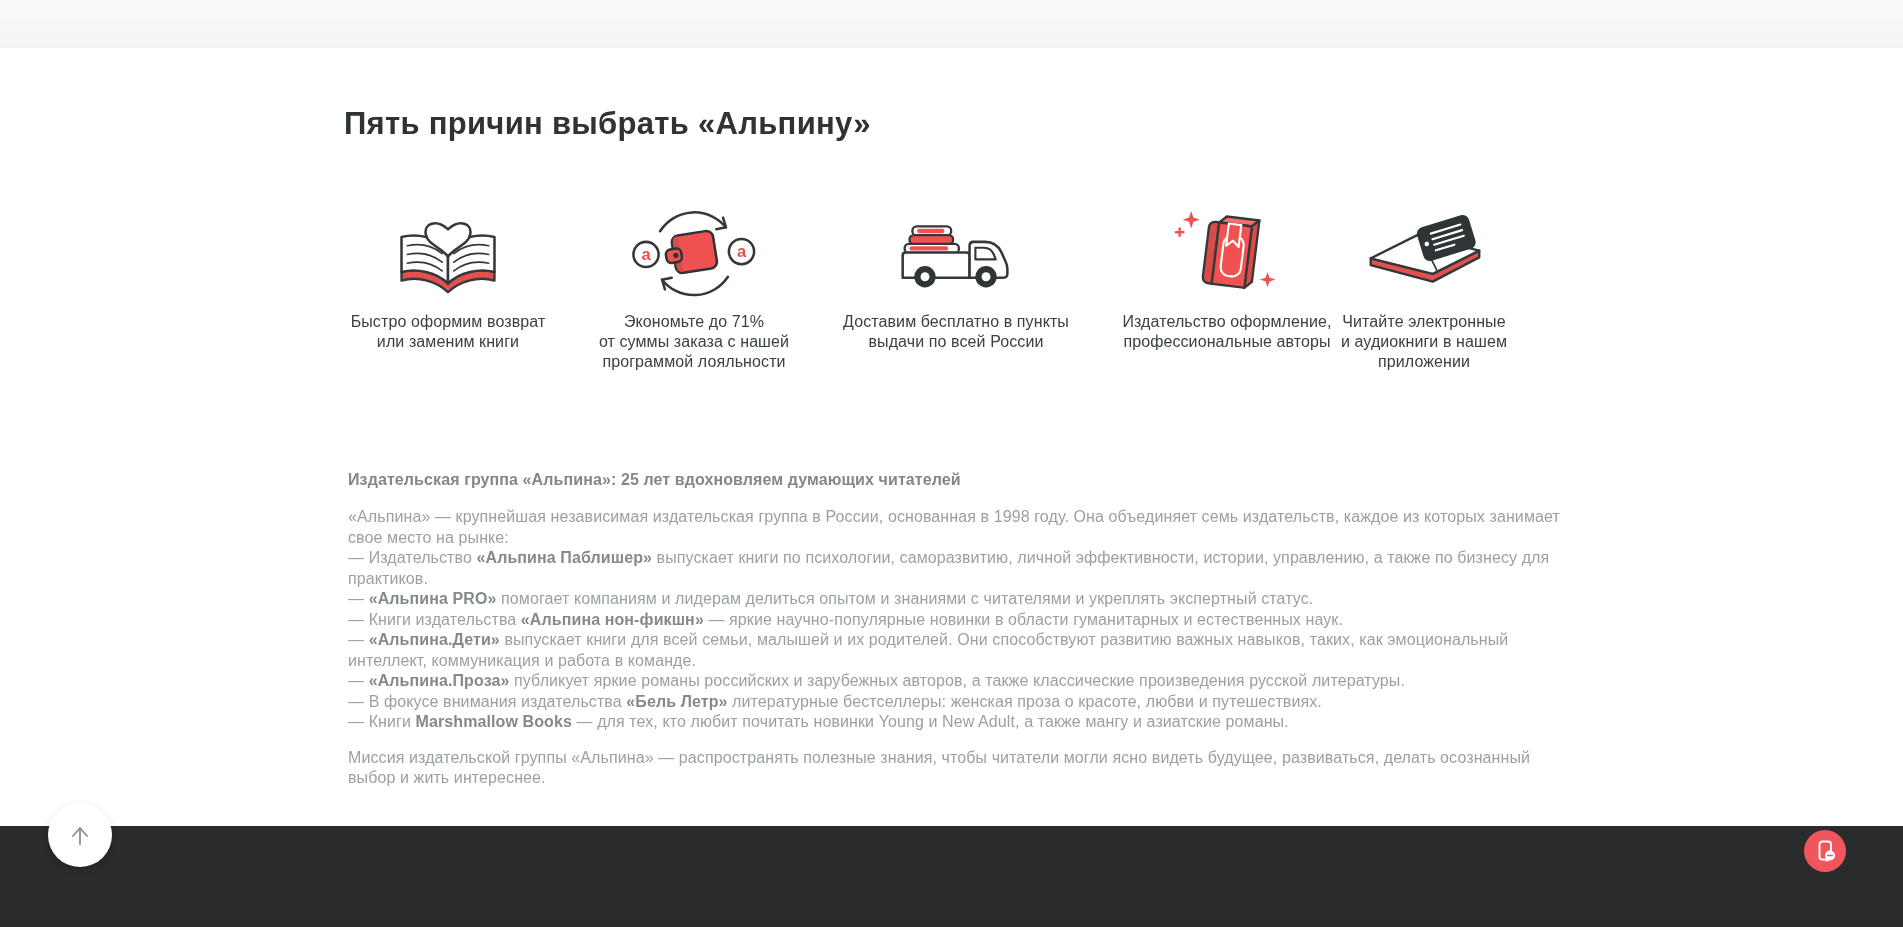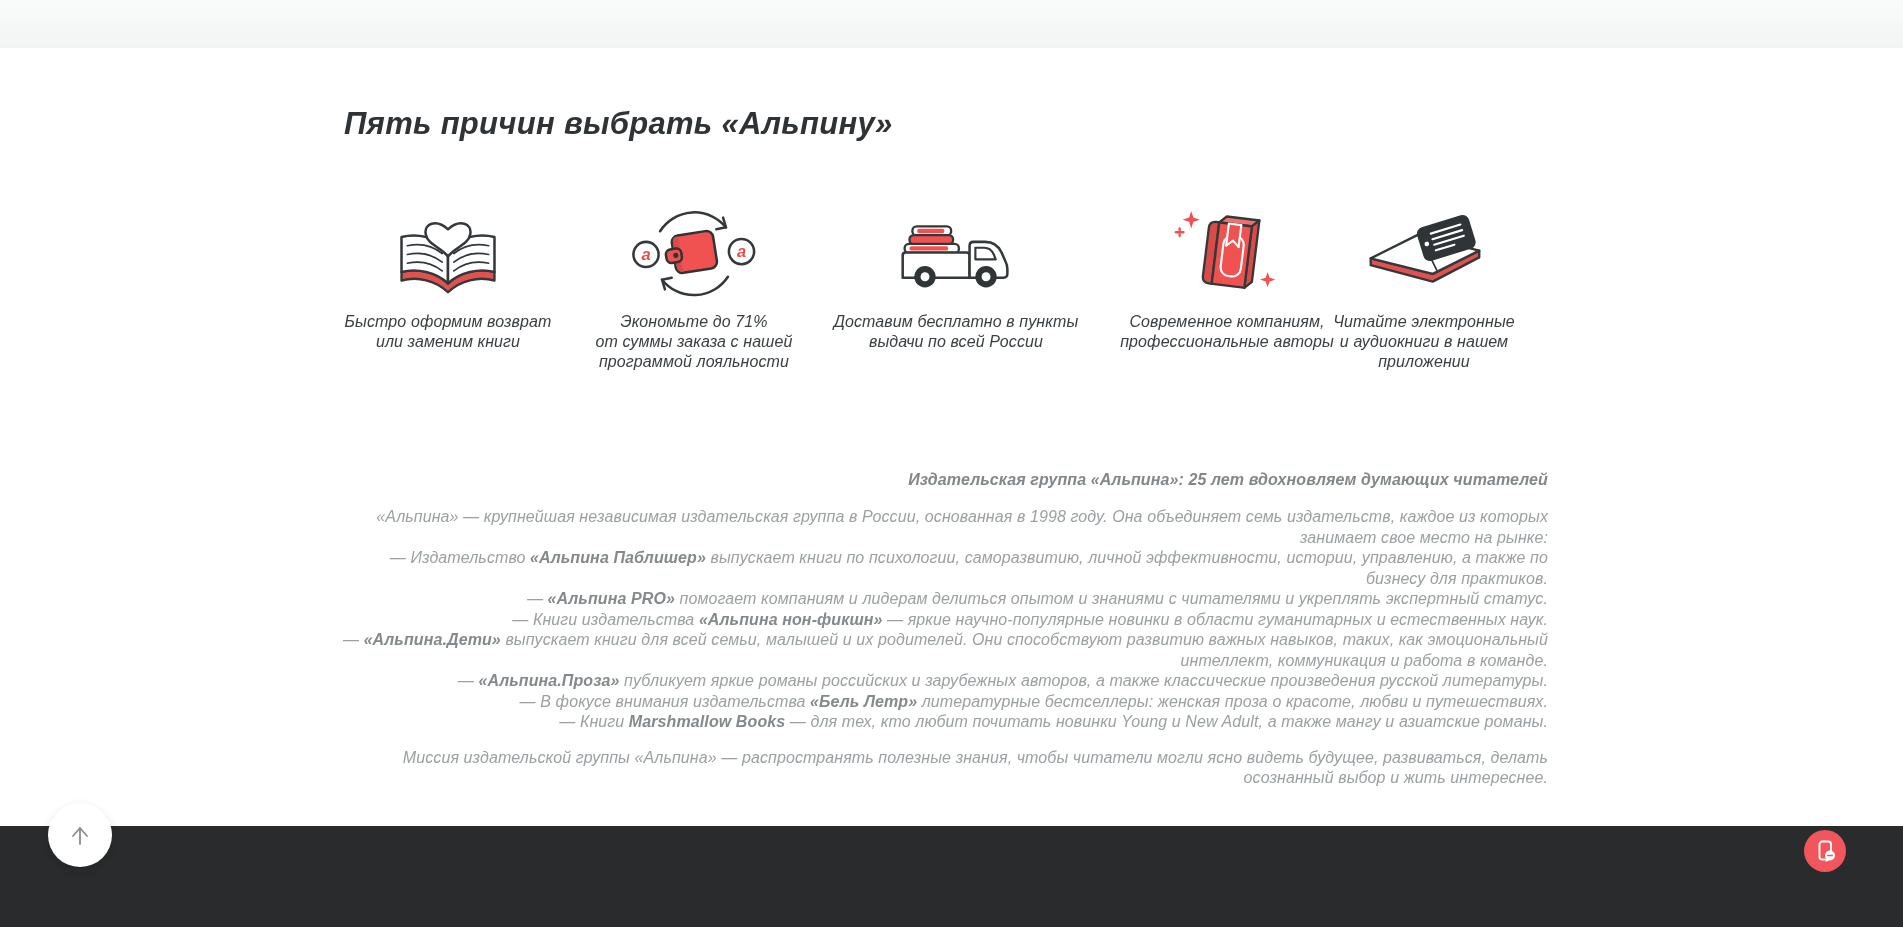--- a/index.html
+++ b/index.html
@@ -1,37 +1,37 @@
 <!DOCTYPE html>
 <html lang="ru"><head>
 <meta charset="utf-8">
 <style>
   html,body{margin:0;padding:0;background:#ffffff;}
   body{font-family:"Liberation Sans",sans-serif;}
-  .page{position:relative;width:1903px;height:927px;overflow:hidden;background:#ffffff;font-style:italic;}
+  .page{position:relative;width:1903px;height:927px;overflow:hidden;background:#ffffff;}
 
   
   .top-strip{position:absolute;left:0;top:0;width:1903px;height:48px;
     background:linear-gradient(#fafbfb,#f2f4f4);}
 
   
   .section-title{position:absolute;left:344px;top:104px;margin:0;
     font-size:31px;line-height:40px;font-weight:700;color:#2f3335;letter-spacing:.3px;}
 
   
   .features{position:absolute;left:0;top:205px;width:1903px;height:180px;}
   .feature{position:absolute;width:260px;text-align:center;}
   .feature .icon-wrap{height:98px;display:flex;align-items:center;justify-content:center;}
   .feature .caption{margin-top:9px;font-size:16px;line-height:20px;color:#3b4043;
     white-space:pre-line;letter-spacing:.1px;}
   .f1{left:318px;top:0;} .f2{left:564px;top:0;} .f3{left:826px;top:0;}
   .f4{left:1097px;top:0;} .f5{left:1294px;top:0;}
 
   
-  .about{position:absolute;left:336px;top:470px;width:1212px;text-align:right;}
+  .about{position:absolute;left:348px;top:470px;width:1212px;}
   .about .lead{margin:0 0 17px 0;font-size:16px;line-height:20px;font-weight:700;color:#82878a;}
   .about p{margin:14px 0 15px 0;font-size:16px;line-height:20.5px;color:#9ba0a2;letter-spacing:.1px;}
   .about .b{font-weight:700;color:#84898b;}
 
   
   .footer{position:absolute;left:0;top:826px;width:1903px;height:101px;background:#292b2c;}
 
   
   .scroll-top{position:absolute;left:48px;top:803px;width:64px;height:64px;border:none;
     border-radius:50%;background:#ffffff;cursor:pointer;padding:0;
@@ -121,21 +121,21 @@
             <path d="M38 23 Q38 16 45 16 H48 V80 H45 Q38 80 38 73 Z" fill="#d84b49" stroke="#33383a" stroke-width="2.4" stroke-linejoin="round"></path>
             <rect x="48" y="16" width="34" height="64" fill="#ef5250" stroke="#33383a" stroke-width="2.4"></rect>
             <rect x="55" y="28" width="21" height="42" rx="9" fill="none" stroke="#ffffff" stroke-width="2.2"></rect>
             <path d="M58 16 L58 39 L64.5 33 L71 39 L71 16 Z" fill="#ef5250" stroke="#ffffff" stroke-width="2.2" stroke-linejoin="round"></path>
           </g>
           <path d="M23 3 L25.2 9.8 L32 12 L25.2 14.2 L23 21 L20.8 14.2 L14 12 L20.8 9.8 Z" fill="#ef5250"></path>
           <path d="M11 21 v8 M7 25 h8" stroke="#ef5250" stroke-width="2.4" stroke-linecap="round"></path>
           <path d="M102 66 L104 72 L110 74 L104 76 L102 82 L100 76 L94 74 L100 72 Z" fill="#ef5250"></path>
         </svg>
       </div>
-      <div class="caption">Современное компаниям,
+      <div class="caption">Издательство оформление,
 профессиональные авторы</div>
     </div>
 
     <div class="feature f5">
       <div class="icon-wrap">
         <svg width="126" height="94" viewBox="0 0 130 95">
           <path d="M10 52 L74 68 L122 44 L122 51 L74 76 L10 59 Z" fill="#e2514f" stroke="#33383a" stroke-width="2.4" stroke-linejoin="round"></path>
           <path d="M10 52 L58 28 L122 44 L74 68 Z" fill="#ffffff" stroke="#33383a" stroke-width="2.4" stroke-linejoin="round"></path>
           <path d="M62 31 L78 64" stroke="#33383a" stroke-width="1.8" stroke-linecap="round"></path>
           <g transform="rotate(-17 88 31)">

